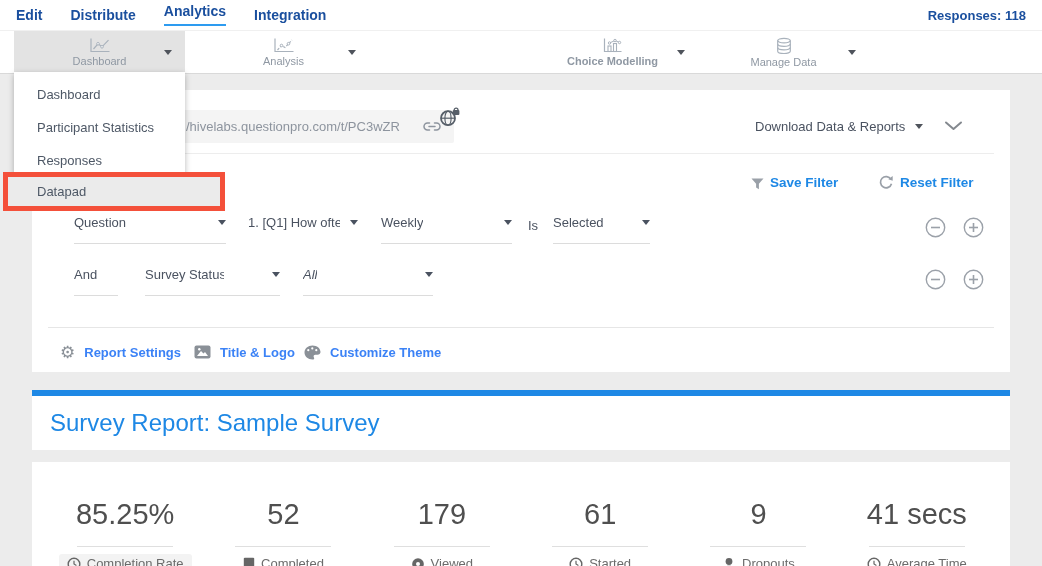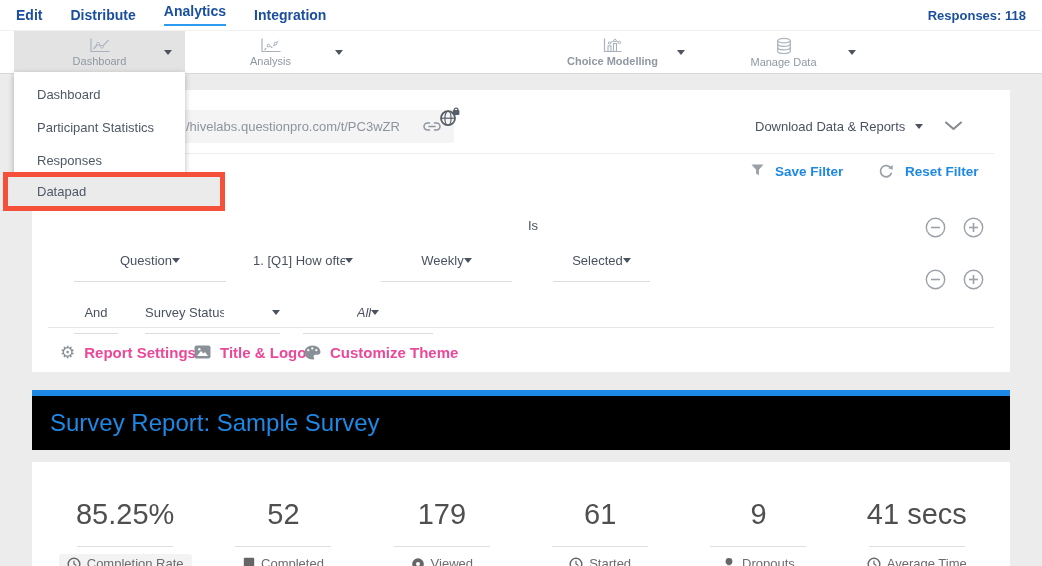--- a/index.html
+++ b/index.html
@@ -36,38 +36,38 @@
   .filter-card{position:absolute;left:32px;top:90px;width:978px;height:282px;background:#fff;z-index:1;}
   .url-box{position:absolute;left:28px;top:20px;width:394px;height:33px;background:#f4f4f4;border-radius:2px;}
   .url-text{position:absolute;left:126px;top:0;line-height:33px;font-size:13px;color:#8d949e;white-space:nowrap;
             max-width:232px;overflow:hidden;}
   .link-icon{position:absolute;right:12px;top:11px;}
   .globe-btn{position:absolute;left:407px;top:17px;}
   .dl-group{position:absolute;left:723px;top:20px;height:33px;display:flex;align-items:center;gap:10px;cursor:pointer;}
   .dl-label{font-size:13px;font-weight:500;color:#4a5260;}
   .collapse-btn{position:absolute;left:912px;top:31px;cursor:pointer;}
   .row-divider{position:absolute;left:16px;right:16px;top:63px;height:1px;background:#ededed;}
-  .sr-group{position:absolute;top:74px;height:20px;display:flex;align-items:flex-start;gap:11px;cursor:pointer;}
+  .sr-group{position:absolute;top:80px;height:20px;display:flex;align-items:flex-end;gap:6px;cursor:pointer;}
   .sr-label{font-size:13.5px;font-weight:600;color:#1e88e5;}
 
-  .select{position:absolute;height:29px;display:flex;align-items:flex-start;justify-content:center;
-          border-bottom:1px solid #dcdcdc;cursor:pointer;margin-top:38px;}
+  .select{position:absolute;height:29px;display:flex;align-items:flex-start;justify-content:space-between;
+          border-bottom:1px solid #dcdcdc;cursor:pointer;}
   .select.noline{border-bottom:none;}
   .select .sel-label{font-size:13px;font-weight:500;color:#4a5260;line-height:18px;white-space:nowrap;overflow:hidden;}
   .select .caret{margin-top:6px;border-top-color:#4a5260;}
   .static-label{position:absolute;font-size:13px;font-weight:500;color:#4a5260;line-height:18px;}
   .round-btn{position:absolute;width:21px;height:21px;cursor:pointer;}
   .divider{position:absolute;left:16px;right:16px;top:237px;height:1px;background:#e6e6e6;}
   .foot-link{position:absolute;top:251px;height:22px;display:flex;align-items:center;gap:9px;cursor:pointer;}
-  .foot-label{font-size:15px;font-weight:600;color:#ec4899;}
+  .foot-label{font-size:13px;font-weight:600;color:#3b82f6;}
   .gear-glyph{font-size:17px;color:#8a9097;line-height:1;}
 
   
   .report-bar{position:absolute;left:32px;top:390px;width:978px;height:6px;background:#1e88e5;}
-  .report-card{position:absolute;left:32px;top:396px;width:978px;height:54px;background:#000000;
+  .report-card{position:absolute;left:32px;top:396px;width:978px;height:54px;background:#ffffff;
                display:flex;align-items:center;padding-left:18px;box-sizing:border-box;}
   .report-title{font-size:24px;font-weight:500;color:#1e88e5;}
 
   
   .stats-card{position:absolute;left:32px;top:462px;width:978px;height:130px;background:#fff;
               display:flex;padding:38px 14px 0;box-sizing:border-box;}
   .stat{flex:1;text-align:center;}
   .stat-value{font-size:29px;color:#4f4f4f;line-height:1;}
   .stat-rule{width:96px;height:1px;background:#dfdfdf;margin:17px auto 0;}
   .stat-label{margin-top:7px;font-size:13px;color:#6b6b6b;display:inline-flex;align-items:center;gap:6px;
@@ -96,21 +96,21 @@
               <path d="M2 1.5 v13 h18.5" fill="none" stroke="#a9b2bc" stroke-width="1.2"></path>
               <polyline points="4.5,12 9,6.8 13,9.8 19.5,3.2" fill="none" stroke="#a9b2bc" stroke-width="1.2"></polyline>
               <circle cx="9" cy="6.8" r="1.3" fill="#fff" stroke="#a9b2bc" stroke-width="1"></circle>
               <circle cx="13" cy="9.8" r="1.3" fill="#fff" stroke="#a9b2bc" stroke-width="1"></circle>
             </svg>
         </span>
         <span class="tab-label">Dashboard</span>
       </div>
       <span class="tab-caret caret"></span>
     </div>
-    <div class="tab" style="left:185px;text-align:right;">
+    <div class="tab" style="left:198px;text-align:right;">
       <div class="tab-inner">
         <span>
           <svg width="22" height="17" viewBox="0 0 22 17">
               <path d="M2 1.5 v13 h18.5" fill="none" stroke="#a9b2bc" stroke-width="1.2"></path>
               <polyline points="4.5,13 8.5,8.5 12,10.5 19,3" fill="none" stroke="#a9b2bc" stroke-width="1.2" stroke-dasharray="2.5 1.5"></polyline>
               <circle cx="8.5" cy="8.5" r="1.3" fill="#fff" stroke="#a9b2bc" stroke-width="1"></circle>
               <circle cx="15.5" cy="6.7" r="1.3" fill="#fff" stroke="#a9b2bc" stroke-width="1"></circle>
             </svg>
         </span>
         <span class="tab-label">Analysis</span>

